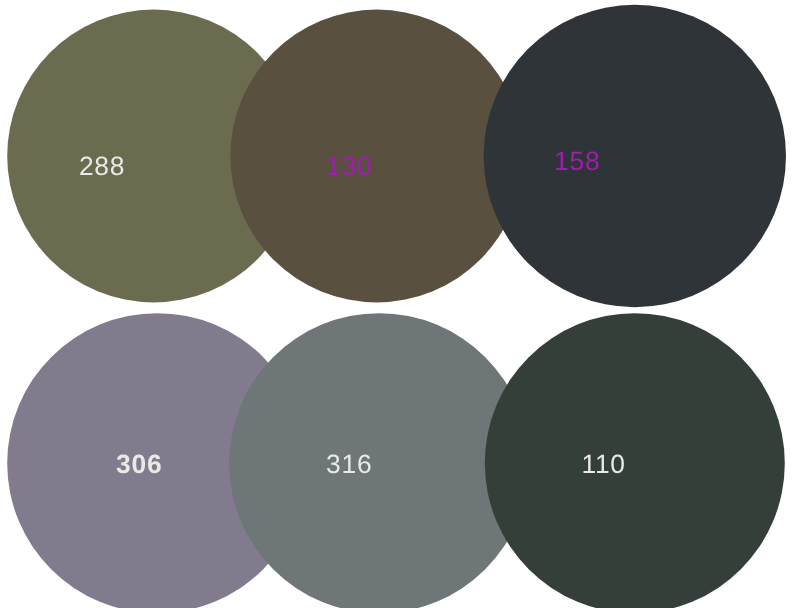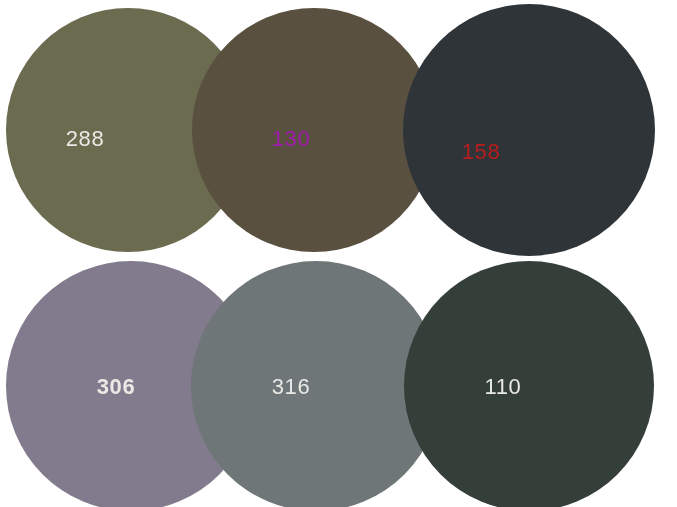--- a/index.html
+++ b/index.html
@@ -40,20 +40,20 @@
 </style>
 </head>
 <body>
 
 <div id="swatch-canvas" style="width: 677px; height: 507px; background: rgb(255, 255, 255);">
     <div class="swatch" style="left: 6px; top: 8px; width: 244px; height: 244px; background: rgb(107, 107, 80); z-index: 1;"></div>
     <span class="swatch-label" style="left: 85px; top: 139px; color: rgb(233, 233, 229); z-index: 11;">288</span>
     <div class="swatch" style="left: 192px; top: 8px; width: 244px; height: 244px; background: rgb(89, 80, 64); z-index: 2;"></div>
     <span class="swatch-label" style="left: 291px; top: 139px; color: #a21caf; z-index: 12;">130</span>
     <div class="swatch" style="left: 403px; top: 4px; width: 252px; height: 252px; background: rgb(47, 52, 56); z-index: 3;"></div>
-    <span class="swatch-label" style="left: 481px; top: 152px; color: #b91c1c; z-index: 13;">158</span>
+    <span class="swatch-label" style="left: 481px; top: 135px; color: #a21caf; z-index: 13;">158</span>
     <div class="swatch" style="left: 6px; top: 261px; width: 250px; height: 250px; background: rgb(130, 123, 141); z-index: 4;"></div>
     <span class="swatch-label" style="left: 116px; top: 387px; color: rgb(233, 233, 229); z-index: 14; font-weight: bold;">306</span>
     <div class="swatch" style="left: 191px; top: 261px; width: 250px; height: 250px; background: rgb(110, 118, 119); z-index: 5;"></div>
     <span class="swatch-label" style="left: 291px; top: 387px; color: rgb(233, 233, 229); z-index: 15;">316</span>
     <div class="swatch" style="left: 404px; top: 261px; width: 250px; height: 250px; background: rgb(53, 63, 58); z-index: 6;"></div>
     <span class="swatch-label" style="left: 503px; top: 387px; color: rgb(233, 233, 229); z-index: 16;">110</span>
   </div>
 
 </body></html>

